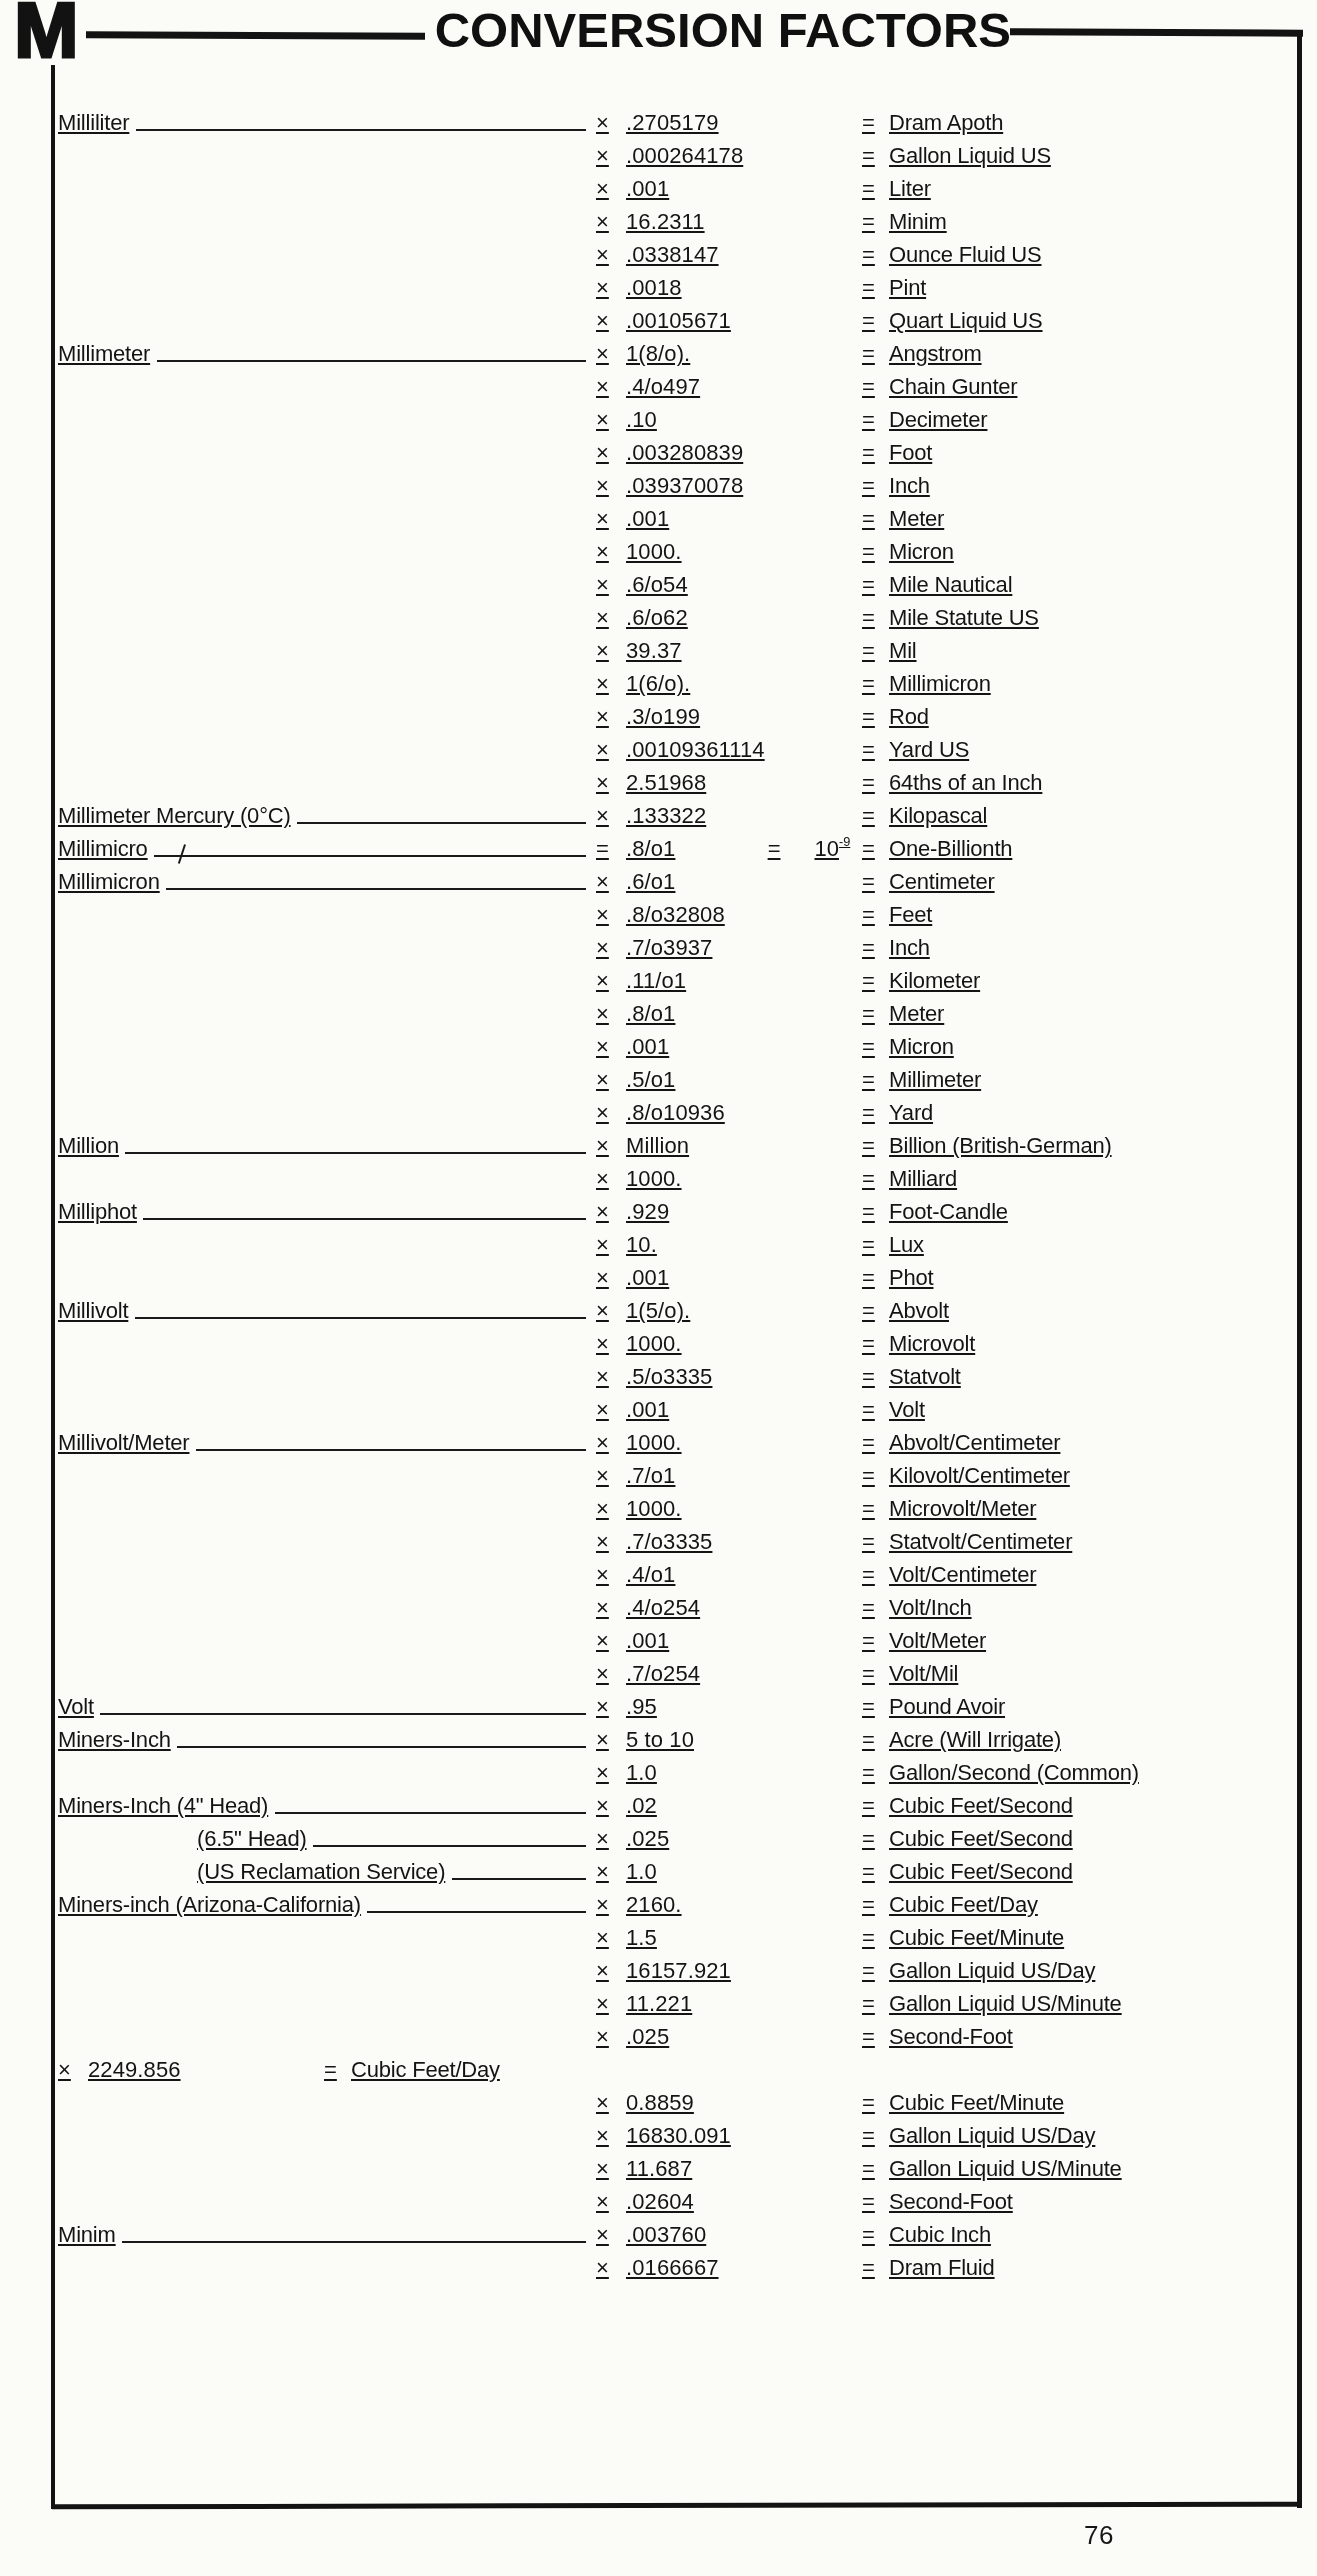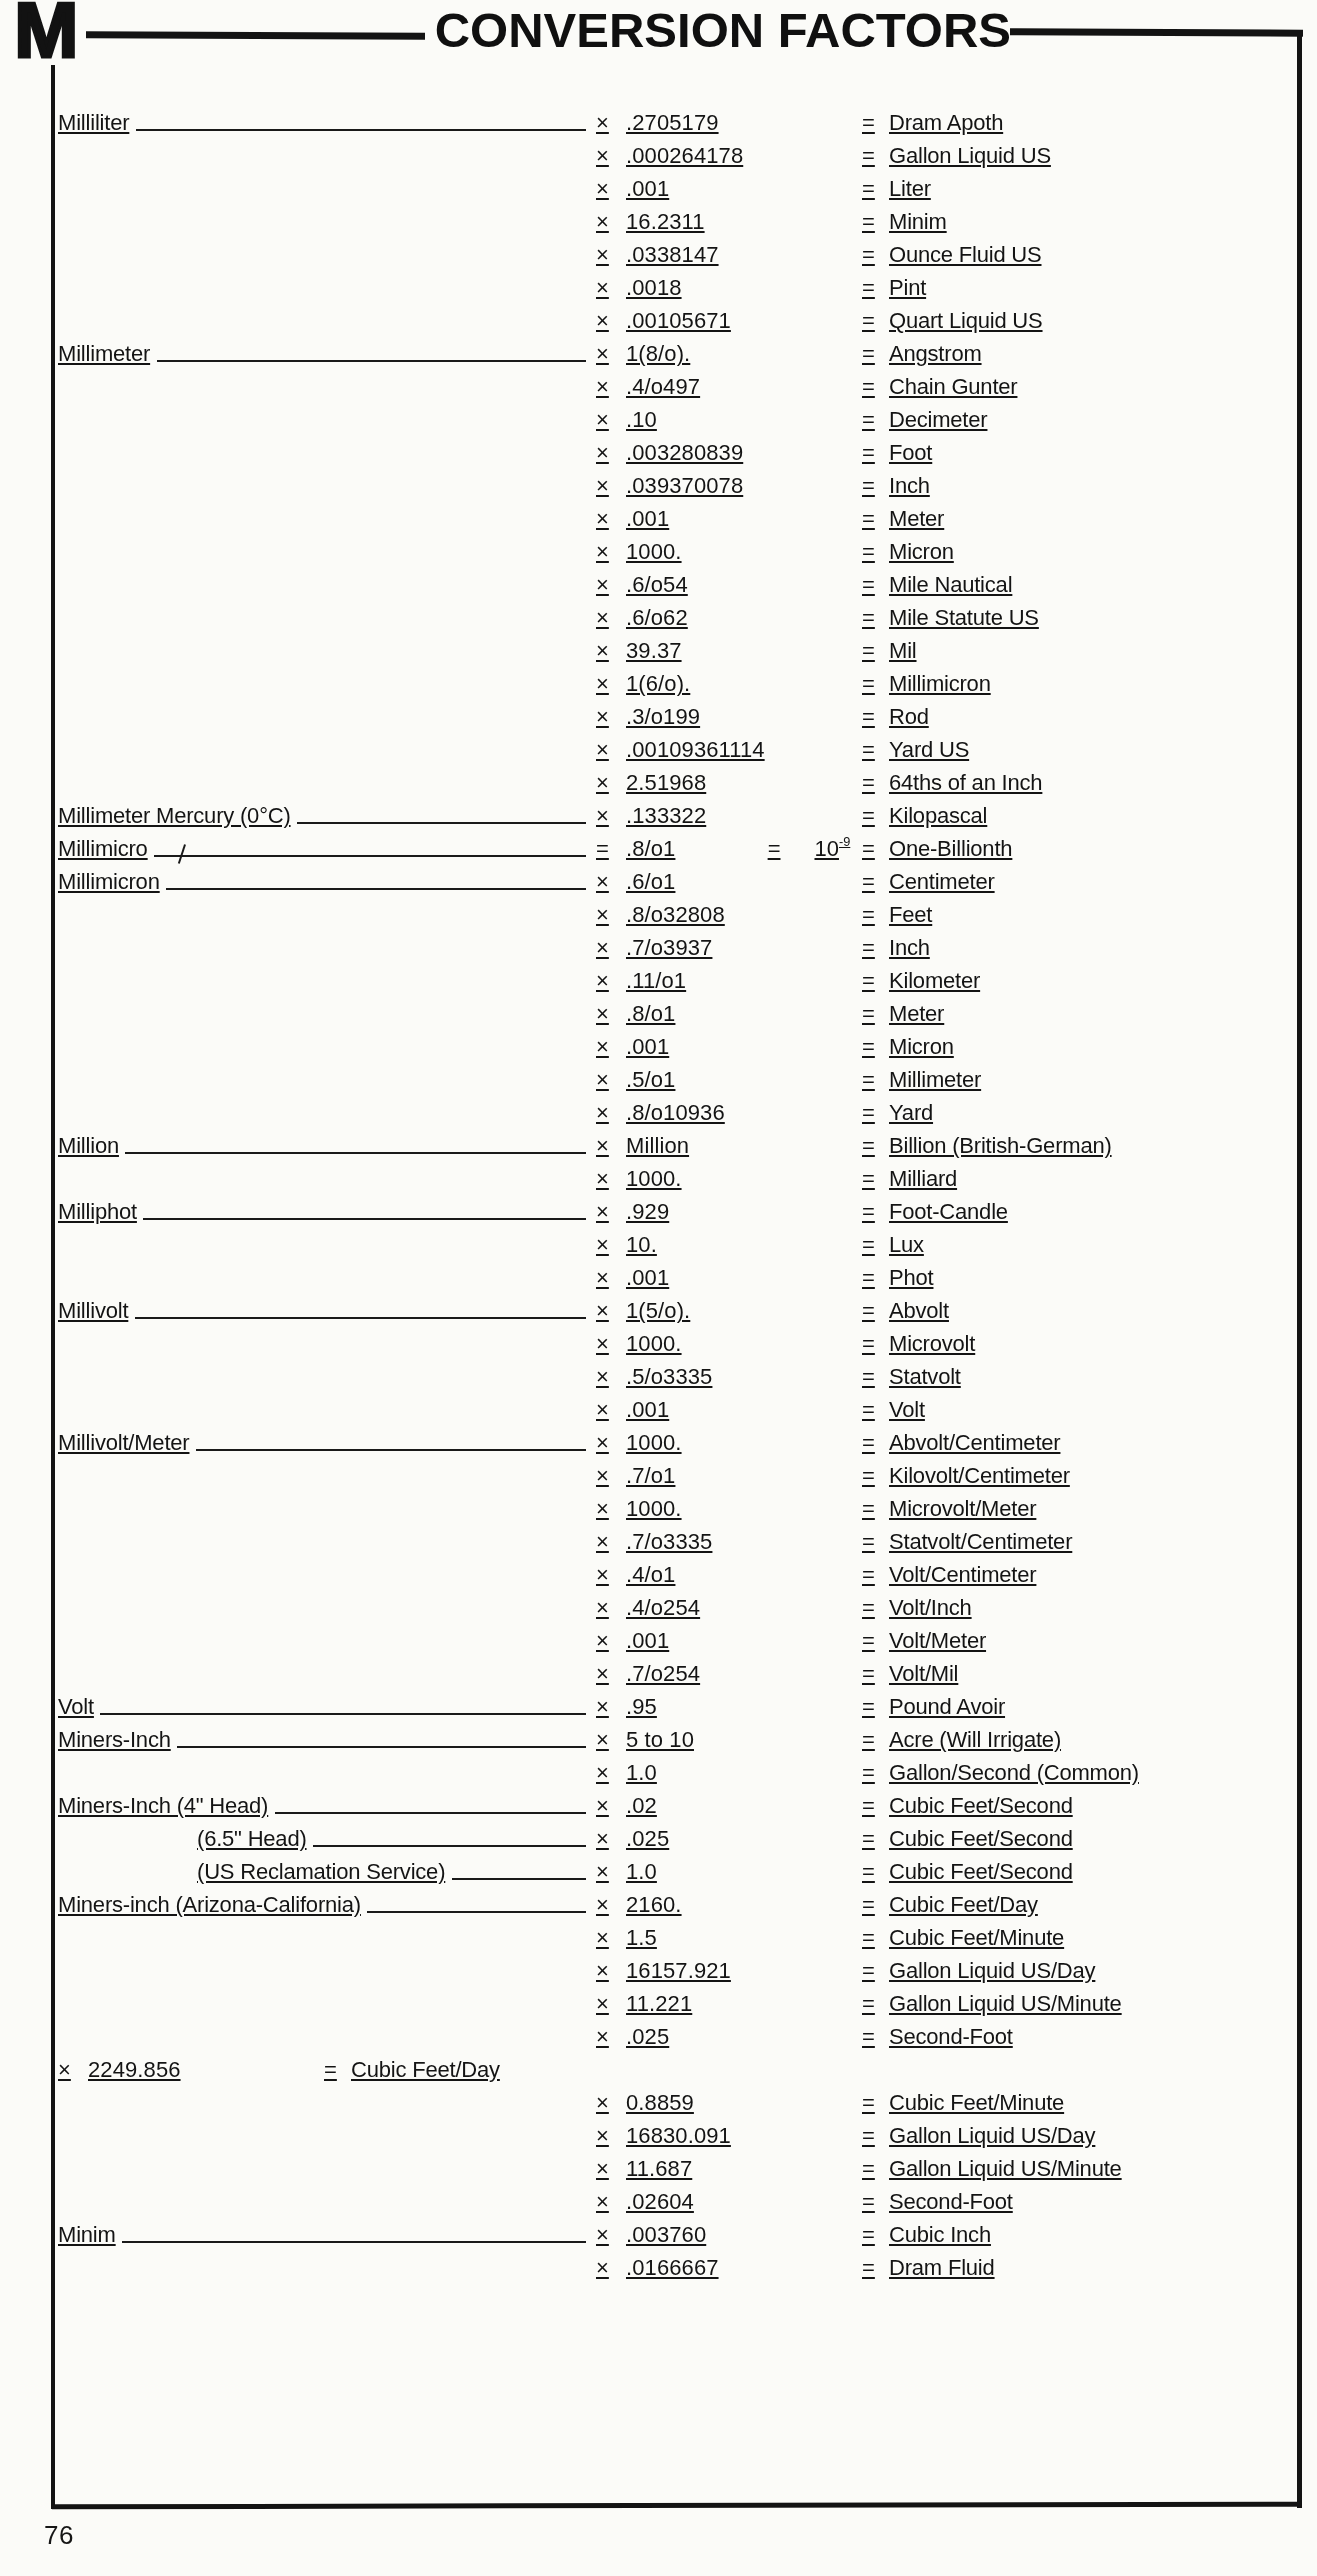--- a/index.html
+++ b/index.html
@@ -62,21 +62,21 @@
   .extra .x-eq { margin-right: 34px; }
   .extra sup { font-size: 0.58em; line-height: 1; position: relative; top: 3.9px; }
 
   .c-result { flex: 1; display: flex; min-width: 0; }
   .eq  { display: inline-block; width: 27px; line-height: 33px; }
   .res { line-height: 33px; letter-spacing: -0.2px; }
 
   
   .page-number {
     position: absolute; left: 0; top: 2520px; width: 1114px;
-    text-align: left; font-size: 26px; color: #161616; letter-spacing: 0.6px; margin-left: 44px;
+    text-align: right; font-size: 26px; color: #161616; letter-spacing: 0.6px;
   }
 </style>
 </head>
 <body>
 
 <div class="page">
 
   <div class="section-letter">M</div>
   <div class="rule rule-top-left"></div>
   <div class="page-title">CONVERSION FACTORS</div>

